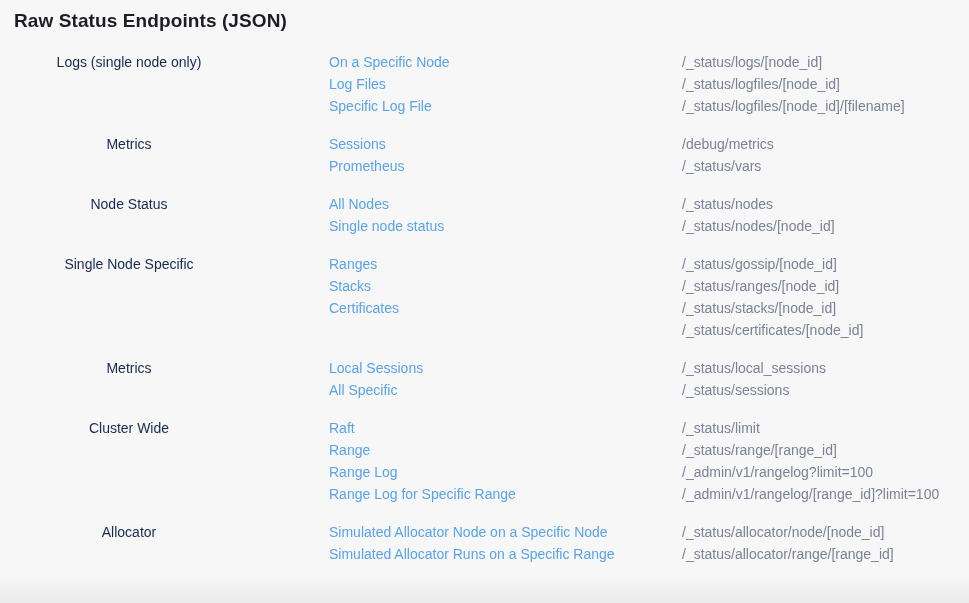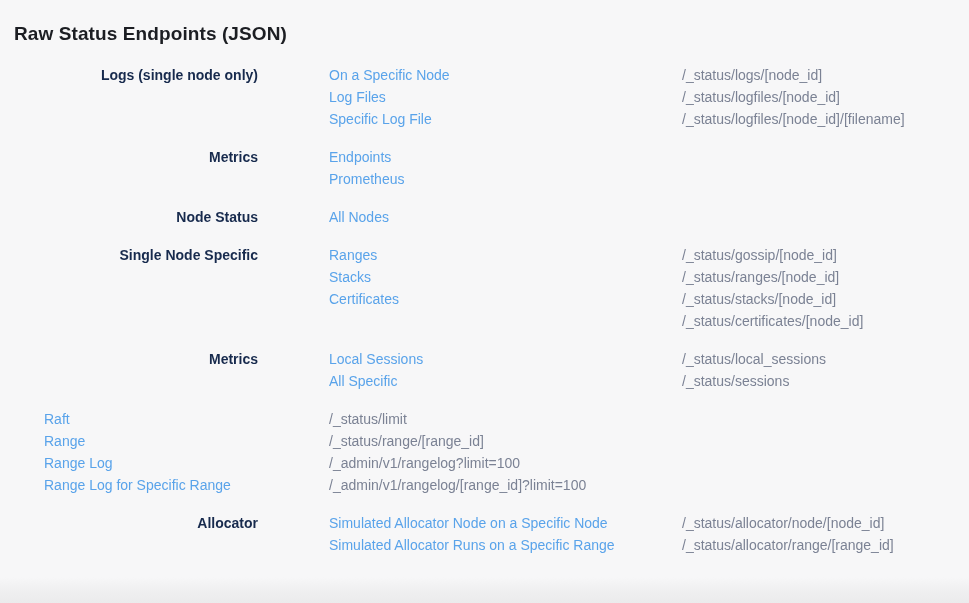--- a/index.html
+++ b/index.html
@@ -17,42 +17,41 @@
   }
   body {
     width: 969px;
     height: 603px;
     background: var(--bg);
     font-family: "Liberation Sans", "DejaVu Sans", sans-serif;
     position: relative;
     overflow: hidden;
   }
   .page-title {
-    margin: 21px 0 0 14px;
+    margin: 8px 0 0 14px;
     font-size: 19px;
     line-height: 26px;
     font-weight: 600;
     color: var(--title-color);
     letter-spacing: 0.1px;
   }
   .groups {
     margin-top: 17px;
   }
   .group {
     display: grid;
     grid-template-columns: 285px 353px 1fr;
     margin-bottom: 16px;
   }
   .cat {
-    text-align: right;
+    text-align: center;
     padding-right: 27px;
     font-size: 14px;
     line-height: 22px;
     color: var(--category-color);
-    font-weight: bold;
   }
   .links, .paths {
     font-size: 14px;
     line-height: 22px;
     margin-left: 44px;
   }
   .link {
     display: block;
     color: var(--link-color);
     text-decoration: none;
@@ -86,29 +85,38 @@
     <div class="paths">
         <div class="path">/_status/logs/[node_id]</div>
         <div class="path">/_status/logfiles/[node_id]</div>
         <div class="path">/_status/logfiles/[node_id]/[filename]</div>
       </div>
   </div>
 
   <div class="group">
     <div class="cat">Metrics</div>
     <div class="links">
-        <a class="link" href="#">Endpoints</a>
+        <a class="link" href="#">Sessions</a>
         <a class="link" href="#">Prometheus</a>
+      </div>
+    <div class="paths">
+        <div class="path">/debug/metrics</div>
+        <div class="path">/_status/vars</div>
       </div>
   </div>
 
   <div class="group">
     <div class="cat">Node Status</div>
     <div class="links">
         <a class="link" href="#">All Nodes</a>
+        <a class="link" href="#">Single node status</a>
+      </div>
+    <div class="paths">
+        <div class="path">/_status/nodes</div>
+        <div class="path">/_status/nodes/[node_id]</div>
       </div>
   </div>
 
   <div class="group">
     <div class="cat">Single Node Specific</div>
     <div class="links">
         <a class="link" href="#">Ranges</a>
         <a class="link" href="#">Stacks</a>
         <a class="link" href="#">Certificates</a>
       </div>
@@ -126,20 +134,21 @@
         <a class="link" href="#">Local Sessions</a>
         <a class="link" href="#">All Specific</a>
       </div>
     <div class="paths">
         <div class="path">/_status/local_sessions</div>
         <div class="path">/_status/sessions</div>
       </div>
   </div>
 
   <div class="group">
+    <div class="cat">Cluster Wide</div>
     <div class="links">
         <a class="link" href="#">Raft</a>
         <a class="link" href="#">Range</a>
         <a class="link" href="#">Range Log</a>
         <a class="link" href="#">Range Log for Specific Range</a>
       </div>
     <div class="paths">
         <div class="path">/_status/limit</div>
         <div class="path">/_status/range/[range_id]</div>
         <div class="path">/_admin/v1/rangelog?limit=100</div>

